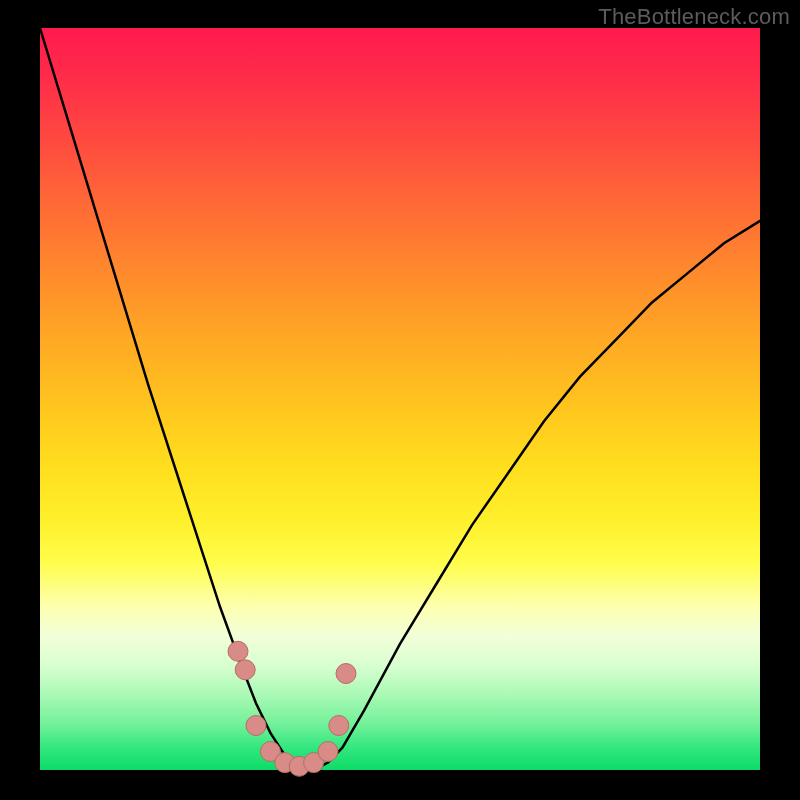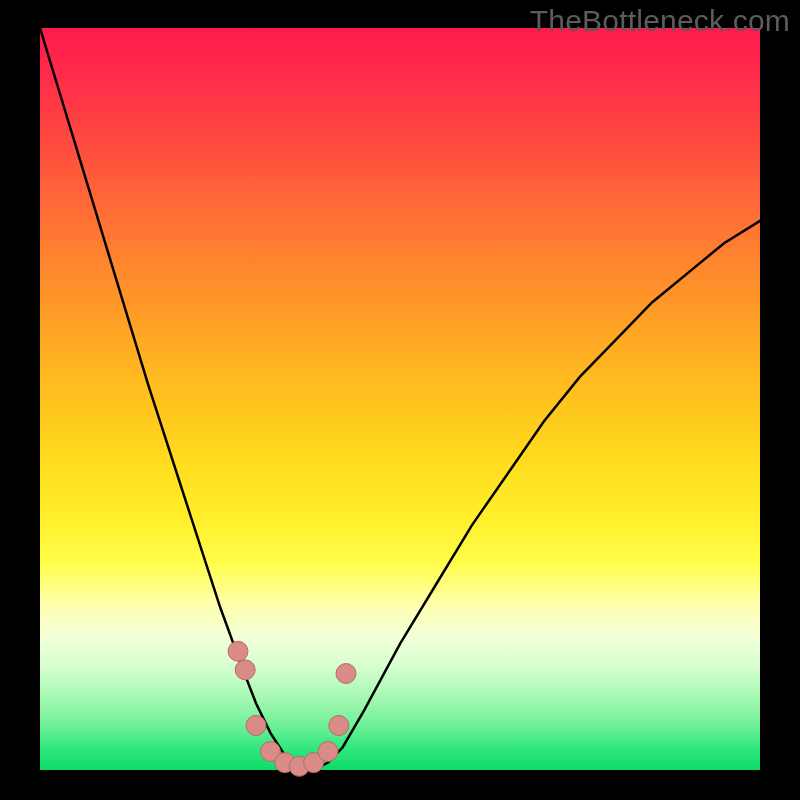--- a/index.html
+++ b/index.html
@@ -42,21 +42,21 @@
       #6ff098 94%,
       #32e77e 97%,
       #0ddc68 100%
     );
   }
   .watermark {
     position: absolute;
     top: 4px;
     right: 10px;
     color: #5c5c5c;
-    font-size: 30px;
+    font-size: 22px;
     font-weight: 400;
     letter-spacing: 0.2px;
     user-select: none;
   }
   svg.curve {
     position: absolute;
     left: 0;
     top: 0;
     width: 720px;
     height: 742px;

